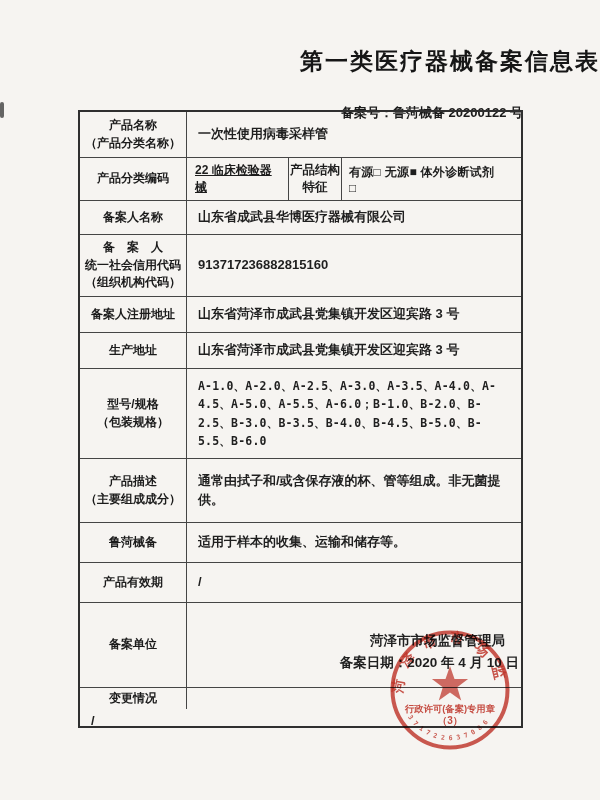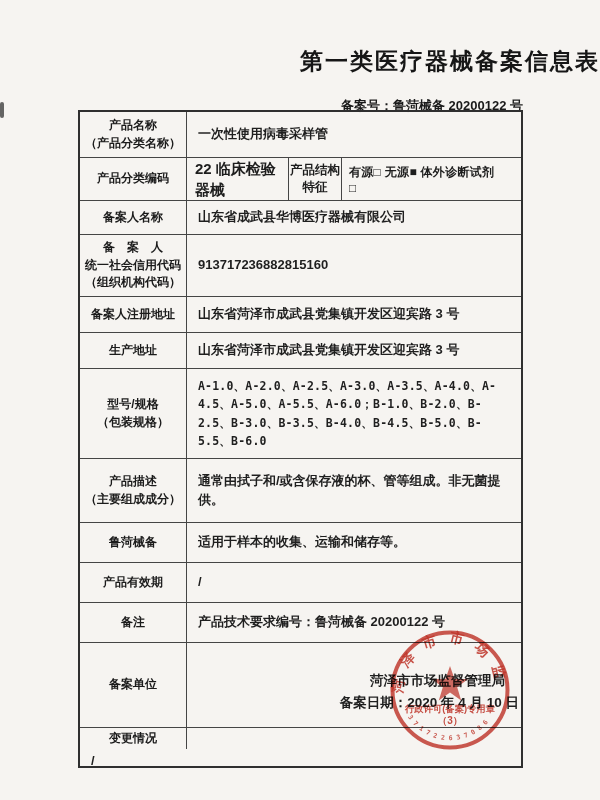--- a/index.html
+++ b/index.html
@@ -3,36 +3,36 @@
 <meta charset="utf-8">
 <style>
   html,body{margin:0;padding:0;}
   body{width:600px;height:800px;overflow:hidden;background:#f6f4f1;}
   .page{position:relative;width:600px;height:800px;background:#f6f4f1;
         font-family:"Liberation Sans",sans-serif;color:#1d1d1d;}
   .speck{position:absolute;left:0;top:102px;width:4px;height:16px;background:#4a4a4a;
          border-radius:2px;opacity:.85;}
   .title{position:absolute;top:46px;left:0;width:100%;margin:0;text-align:right;
          font-size:23px;font-weight:bold;letter-spacing:2px;color:#161616;}
-  .record-no{position:absolute;top:97px;right:77px;font-size:13px;font-weight:bold;color:#1a1a1a;margin-left:32px;}
+  .record-no{position:absolute;top:104px;right:77px;font-size:13px;font-weight:bold;color:#1a1a1a;margin-left:32px;}
   .table{position:absolute;left:78px;top:110px;width:445px;border:2px solid #2f2f2f;
          box-sizing:border-box;background:transparent;}
   .row{display:flex;align-items:stretch;border-bottom:1.6px solid #454545;box-sizing:border-box;}
   .row:last-child{border-bottom:none;flex-direction:column;}
   .cell{box-sizing:border-box;}
   .label{width:107px;min-width:107px;border-right:1.6px solid #454545;display:flex;
          align-items:center;justify-content:center;text-align:center;font-weight:bold;
          font-size:12px;line-height:1.45;white-space:pre-line;padding:2px 2px;color:#1b1b1b;}
   .value{flex:1;display:flex;align-items:center;font-size:13px;font-weight:600;
          padding:3px 18px 3px 11px;line-height:1.45;color:#1f1f1f;}
   .r1{height:46px}.r2{height:43px}.r3{height:34px}.r4{height:62px}.r5{height:36px}
   .r6{height:36px}.r7{height:90px}.r8{height:64px}.r9{height:40px}.r10{height:40px}
   .r11{height:40px}.r12{height:85px}.r13{height:38px}
   .code-cell{width:102px;min-width:102px;border-right:1.6px solid #454545;display:flex;
-             align-items:center;padding:2px 5px 2px 8px;font-size:15px;font-weight:600;line-height:1.4;}
+             align-items:center;padding:2px 5px 2px 8px;font-size:12px;font-weight:600;line-height:1.4;text-decoration:underline;}
   .struct-label{width:53px;min-width:53px;border-right:1.6px solid #454545;display:flex;
                 align-items:center;justify-content:center;text-align:center;font-weight:bold;
                 font-size:12.5px;line-height:1.4;padding:2px 1px;}
   .struct-value{flex:1;display:flex;align-items:center;font-size:12px;font-weight:600;
                 padding:2px 20px 2px 7px;letter-spacing:.3px;}
   .models{font-family:"DejaVu Sans Mono",monospace;font-size:11.5px;font-weight:bold;
           line-height:1.6;letter-spacing:.2px;}
   .filing-value{flex-direction:column;align-items:flex-end;justify-content:flex-end;
                 padding-bottom:14px;padding-right:2px;}
   .filing-authority{font-size:13.5px;font-weight:bold;margin-right:14px;margin-bottom:3px;}
@@ -103,24 +103,20 @@
     <div class="row r9">
       <div class="cell label">鲁菏械备</div>
       <div class="cell value">适用于样本的收集、运输和储存等。</div>
     </div>
 
     <div class="row r10">
       <div class="cell label">产品有效期</div>
       <div class="cell value">/</div>
     </div>
 
-    <div class="row r11">
-      <div class="cell label">备注</div>
-      <div class="cell value">产品技术要求编号：鲁菏械备 20200122 号</div>
-    </div>
 
     <div class="row r12">
       <div class="cell label">备案单位</div>
       <div class="cell value filing-value">
         <span class="filing-authority">菏泽市市场监督管理局</span>
         <span class="filing-date">备案日期：2020 年 4 月 10 日</span>
       </div>
     </div>
 
     <div class="row r13">

